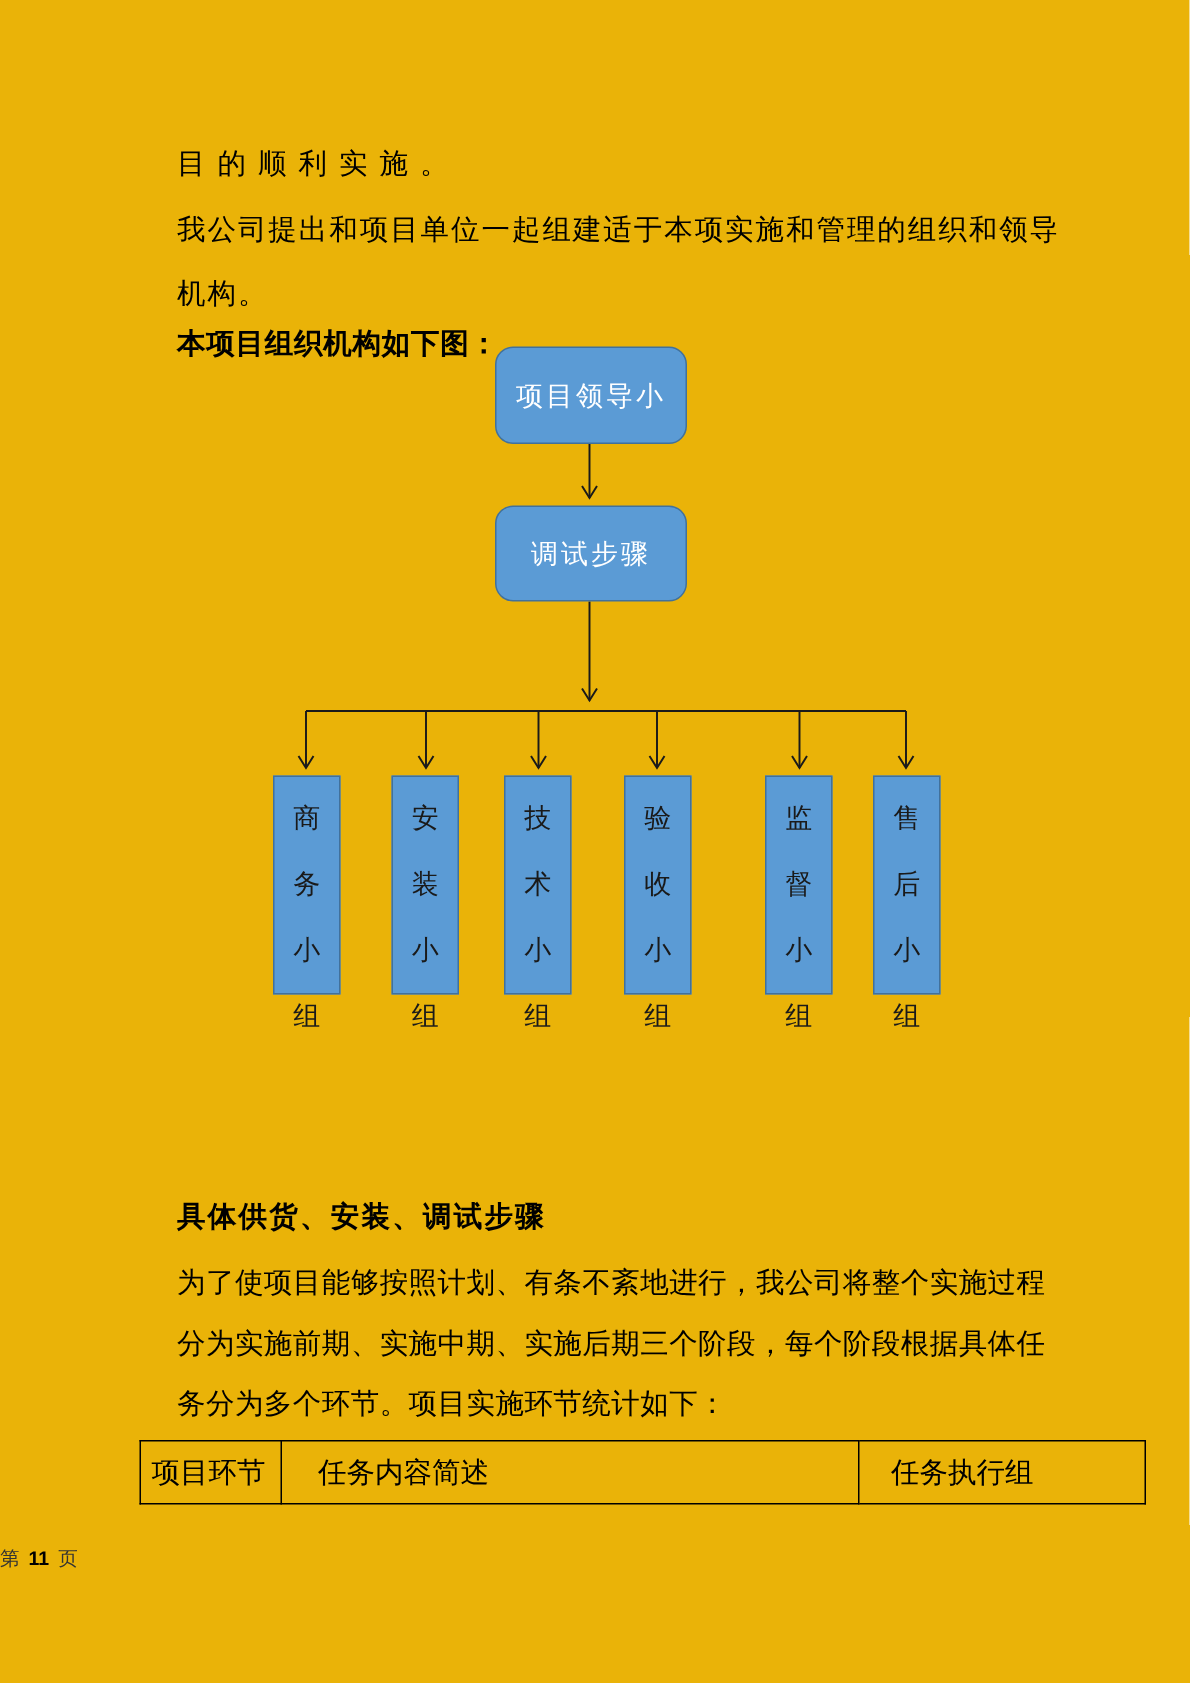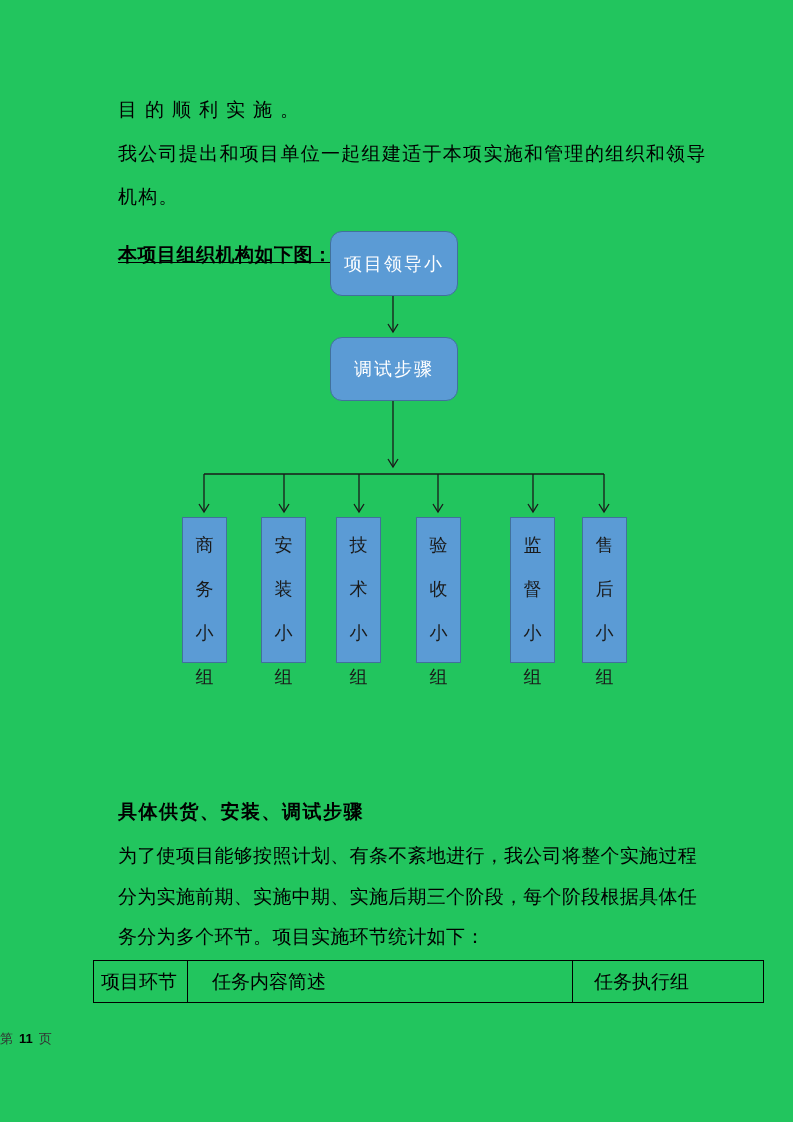--- a/index.html
+++ b/index.html
@@ -1,20 +1,20 @@
 <!DOCTYPE html>
 <html style="--box-fill: #5B9BD5; --box-border: #41719C; --top-text: #FFFFFF; --sub-text: #1A1A1A;"><head>
 <meta charset="utf-8">
 <style>
   html, body { margin: 0; padding: 0; background: #ffffff; }
   .page {
     position: relative;
     width: 793px;
     height: 1122px;
-    background: #22c55e;
+    background: #eab308;
     font-family: "Liberation Serif", "DejaVu Serif", serif;
     color: #000000;
     overflow: hidden;
   }
   .tline {
     position: absolute;
     left: 118px;
     font-size: 19px;
     line-height: 26px;
     white-space: nowrap;
@@ -95,21 +95,21 @@
 </style>
 </head>
 <body>
 
 <div class="page">
 
   <div class="tline" style="top:97px; letter-spacing:8px;">目的顺利实施。</div>
   <div class="tline" style="top:141px; letter-spacing:1.3px;">我公司提出和项目单位一起组建适于本项实施和管理的组织和领导</div>
   <div class="tline" style="top:184px; letter-spacing:1.3px;">机构。</div>
 
-  <div class="tline bold" style="top:242px; letter-spacing:0.5px;text-decoration:underline;">本项目组织机构如下图：</div>
+  <div class="tline bold" style="top:217px; letter-spacing:0.5px;">本项目组织机构如下图：</div>
 
   <svg class="connectors" viewBox="0 0 793 1122">
     <defs>
       <marker id="arrowhead" markerWidth="14" markerHeight="14" refX="9" refY="6" orient="auto" markerUnits="userSpaceOnUse">
         <path d="M1 1 L9 6 L1 11" fill="none" stroke="#1a1a1a" stroke-width="1.3"></path>
       </marker>
     </defs>
     <g stroke="#1a1a1a" stroke-width="1.3" fill="none">
       <path d="M393 296 V 332" marker-end="url(#arrowhead)"></path>
       <path d="M393 401 V 467" marker-end="url(#arrowhead)"></path>

